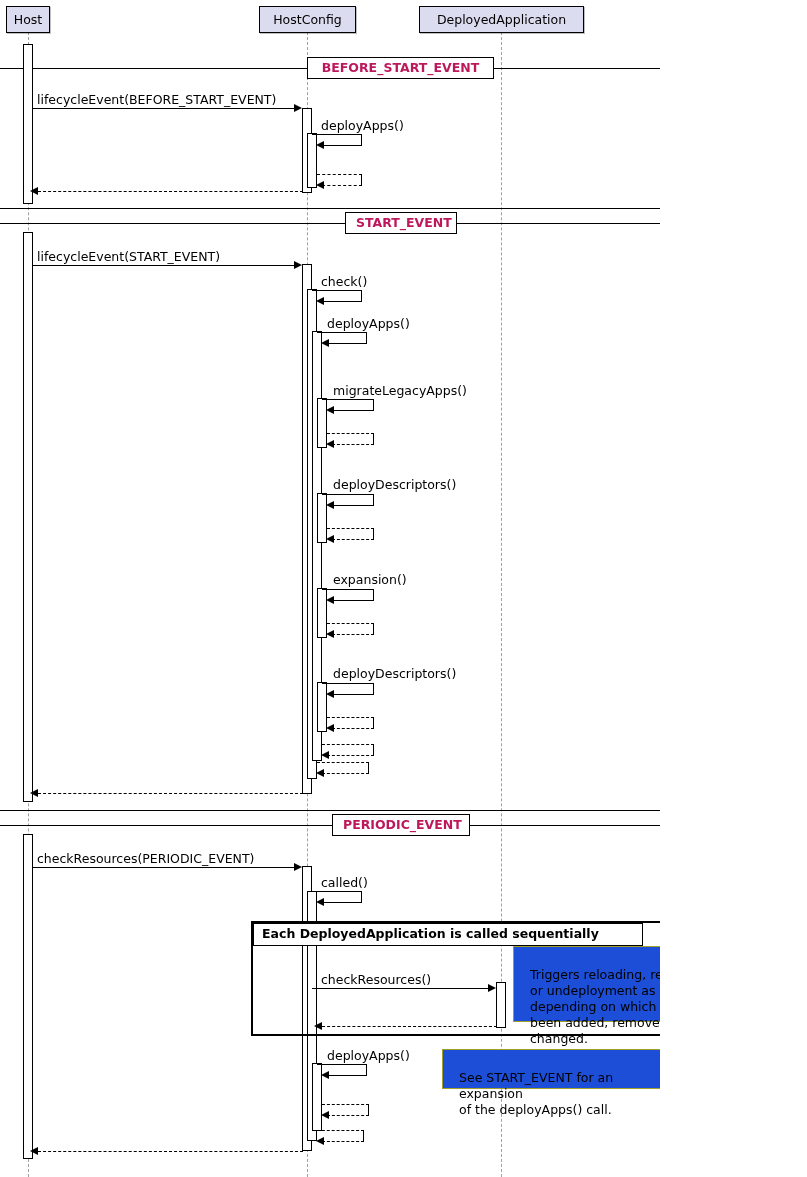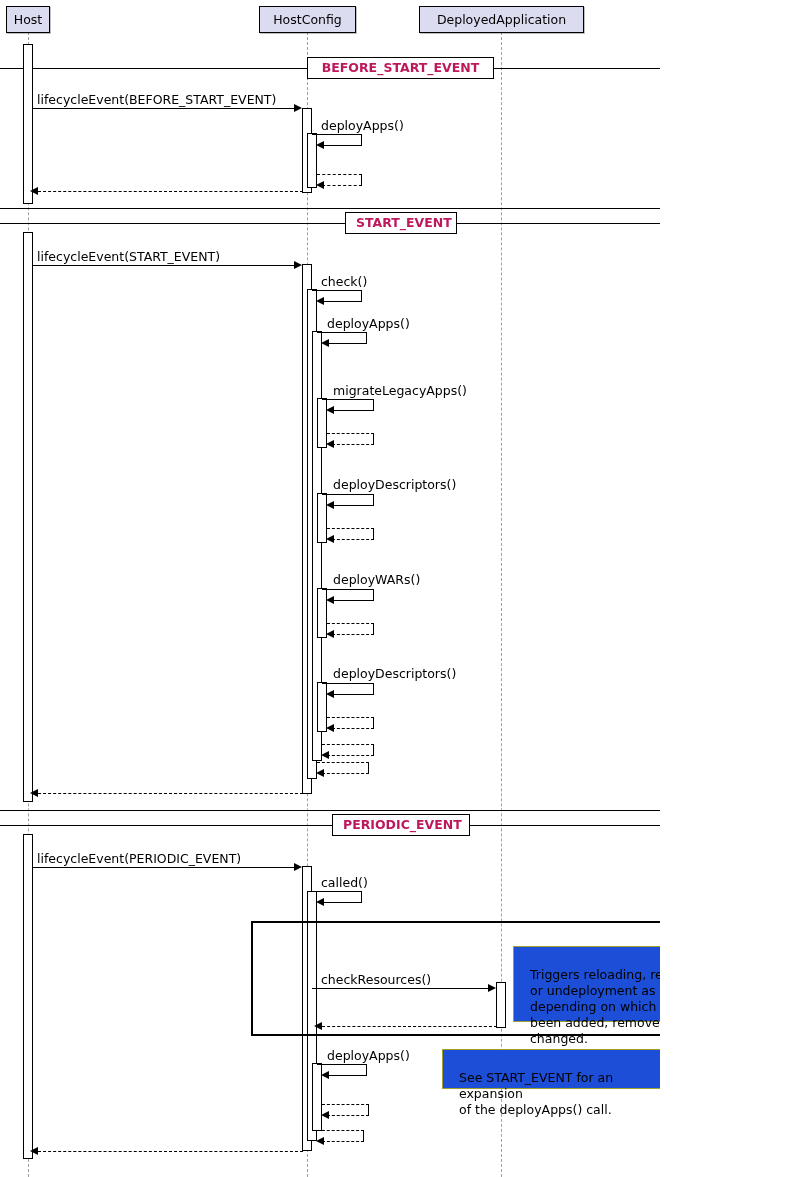--- a/index.html
+++ b/index.html
@@ -253,21 +253,21 @@
   <div class="self-top" style="left:322px; top:494px; width:52px;"></div>
   <div class="self-right" style="left:373px; top:494px; height:11px;"></div>
   <div class="self-bottom" style="left:332px; top:505px; width:42px;"></div>
   <div class="arrow-head left" style="left:326px; top:501px;"></div>
   <div class="self-top dashed" style="left:327px; top:528px; width:47px; border-top:1px dashed #000;"></div>
   <div class="self-right" style="left:373px; top:528px; height:11px;"></div>
   <div class="self-bottom dashed" style="left:332px; top:539px; width:42px;"></div>
   <div class="arrow-head left" style="left:326px; top:535px;"></div>
 
   <div class="msg-label" style="left:333px; top:572px;">
-    <span>deployWARs()</span>
+    <span>expansion()</span>
   </div>
   <div class="self-top" style="left:322px; top:589px; width:52px;"></div>
   <div class="self-right" style="left:373px; top:589px; height:11px;"></div>
   <div class="self-bottom" style="left:332px; top:600px; width:42px;"></div>
   <div class="arrow-head left" style="left:326px; top:596px;"></div>
   <div class="self-top dashed" style="left:327px; top:623px; width:47px; border-top:1px dashed #000;"></div>
   <div class="self-right" style="left:373px; top:623px; height:11px;"></div>
   <div class="self-bottom dashed" style="left:332px; top:634px; width:42px;"></div>
   <div class="arrow-head left" style="left:326px; top:630px;"></div>
 
@@ -304,34 +304,37 @@
 
   <div class="activation" style="left:23px; top:834px; height:325px;"></div>
 
   <div class="activation" style="left:302px; top:866px; height:285px;"></div>
   <div class="activation" style="left:307px; top:891px; height:250px;"></div>
   <div class="activation" style="left:312px; top:1063px; height:68px;"></div>
 
   <div class="activation" style="left:496px; top:982px; height:46px;"></div>
 
   <div class="msg-label" style="left:37px; top:851px;">
-    <span>lifecycleEvent(PERIODIC_EVENT)</span>
+    <span>checkResources(PERIODIC_EVENT)</span>
   </div>
   <div class="arrow-line" style="left:33px; top:867px; width:262px;"></div>
   <div class="arrow-head right" style="left:294px; top:863px;"></div>
 
   <div class="msg-label" style="left:321px; top:875px;">
     <span>called()</span>
   </div>
   <div class="self-top" style="left:312px; top:891px; width:50px;"></div>
   <div class="self-right" style="left:361px; top:891px; height:11px;"></div>
   <div class="self-bottom" style="left:322px; top:902px; width:40px;"></div>
   <div class="arrow-head left" style="left:316px; top:898px;"></div>
 
   <div class="frame" style="left:251px; top:921px; width:556px; height:115px;"></div>
+  <div class="frame-title" style="left:253px; top:923px; width:390px;">
+    <span>Each DeployedApplication is called sequentially</span>
+  </div>
 
   <div class="msg-label" style="left:321px; top:972px;">
     <span>checkResources()</span>
   </div>
   <div class="arrow-line" style="left:312px; top:988px; width:177px;"></div>
   <div class="arrow-head right" style="left:488px; top:984px;"></div>
   <div class="arrow-line dashed" style="left:317px; top:1026px; width:180px;"></div>
   <div class="arrow-head left" style="left:314px; top:1022px;"></div>
 
   <div class="note" style="left:513px; top:946px; width:272px; height:76px;">

